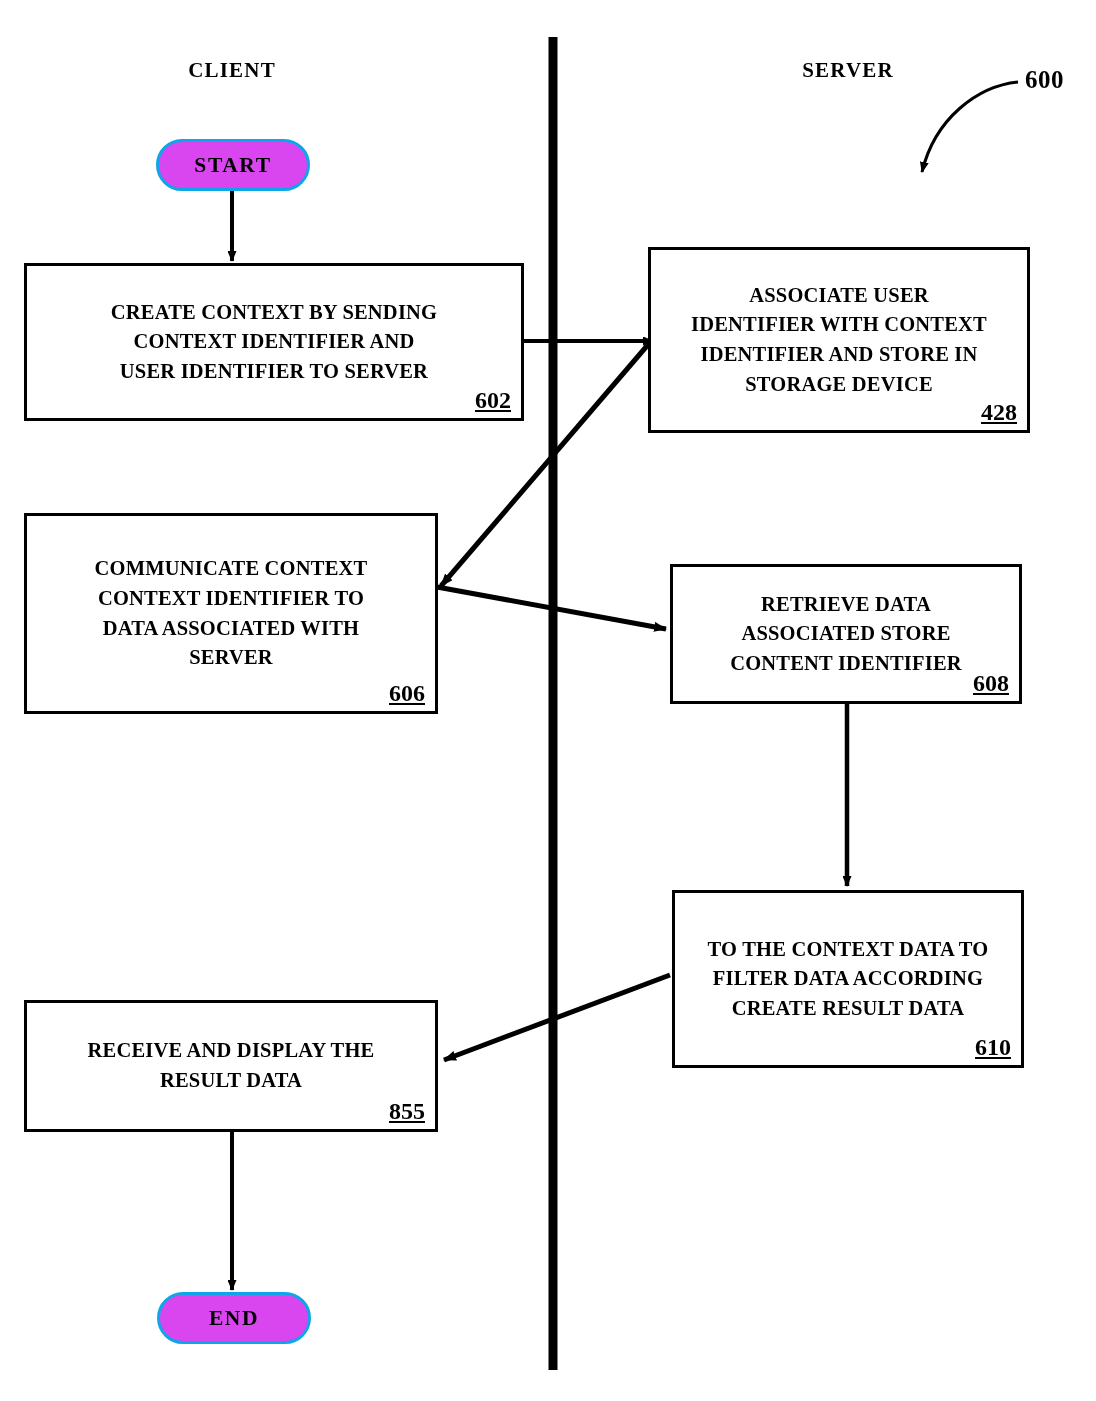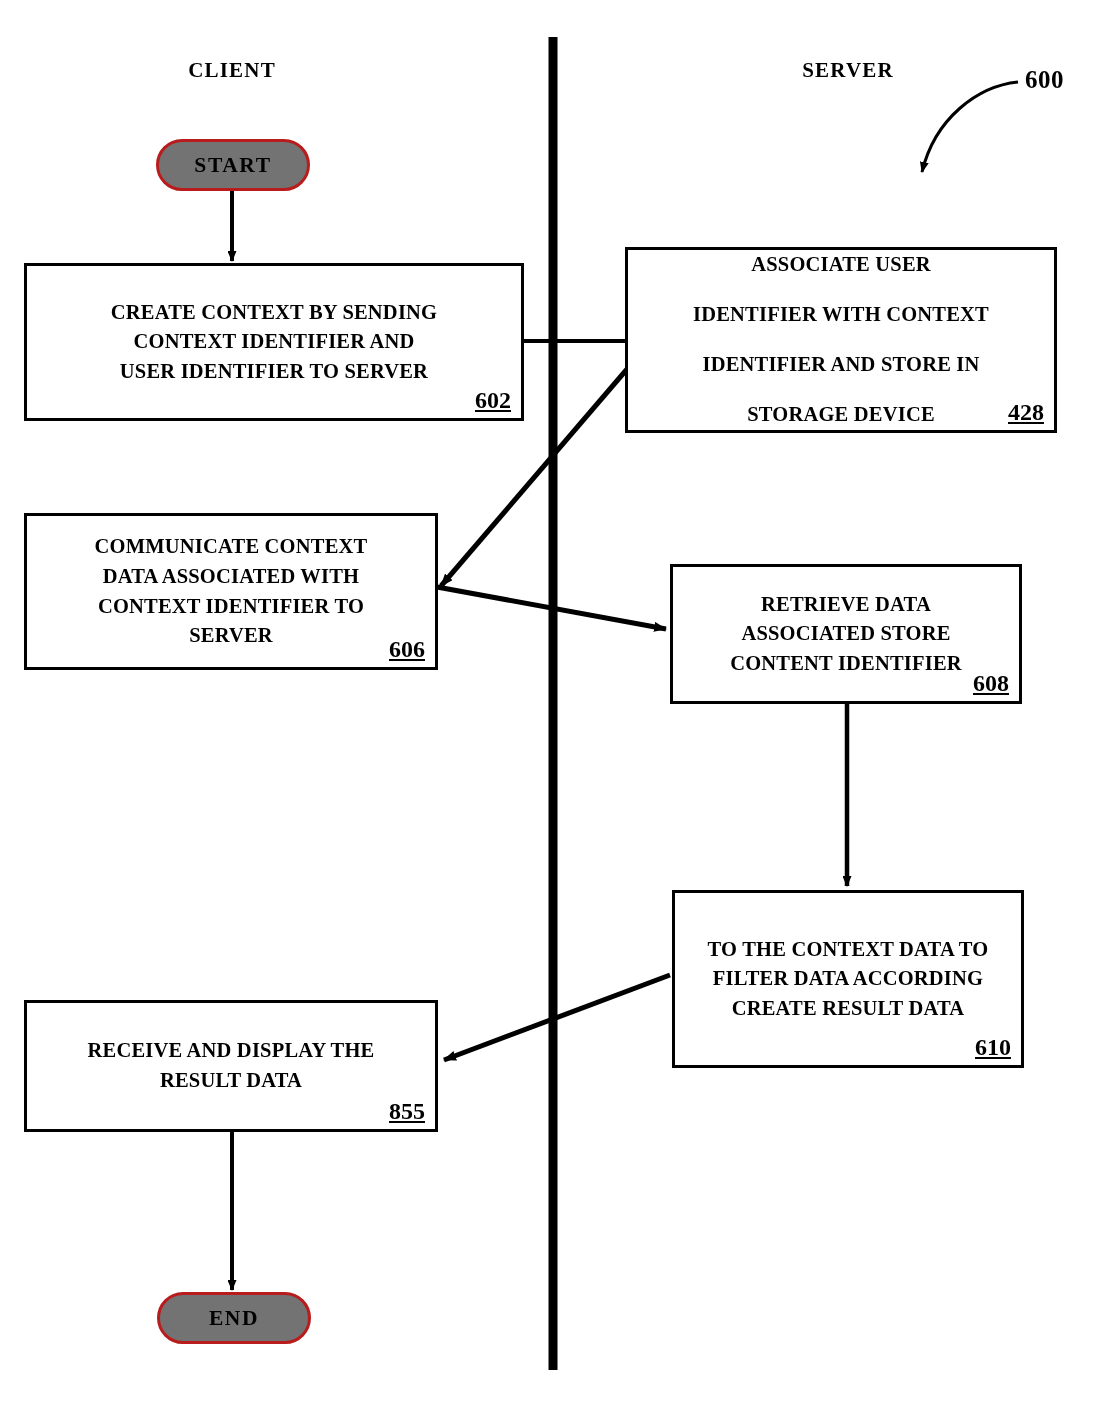--- a/index.html
+++ b/index.html
@@ -73,23 +73,23 @@
     font-weight: bold;
     font-size: 24px;
     text-decoration: underline;
     text-underline-offset: 2px;
     color: #000000;
     margin-left: 18px;
   }
   .terminator {
     position: absolute;
     box-sizing: border-box;
-    border: 3px solid #b91c1c;
+    border: 3px solid #0ea5e9;
     border-radius: 40px;
-    background: #737373;
+    background: #d946ef;
     display: flex;
     justify-content: center;
     align-items: center;
   }
   .term-text {
     font-family: "Liberation Serif", "DejaVu Serif", serif;
     font-weight: bold;
     font-size: 21.5px;
     letter-spacing: 1.6px;
     color: #000000;
@@ -139,32 +139,32 @@
     <span class="term-text">START</span>
   </div>
 
   <div class="proc-box" style="left:24px; top:263px; width:500px; height:158px;">
     <div class="proc-text">CREATE CONTEXT BY SENDING</div>
     <div class="proc-text">CONTEXT IDENTIFIER AND</div>
     <div class="proc-text">USER IDENTIFIER TO SERVER</div>
     <span class="step-num">602</span>
   </div>
 
-  <div class="proc-box" style="left:625px; top:247px; width:432px; height:186px;justify-content:space-between;">
+  <div class="proc-box" style="left:648px; top:247px; width:382px; height:186px;">
     <div class="proc-text">ASSOCIATE USER</div>
     <div class="proc-text">IDENTIFIER WITH CONTEXT</div>
     <div class="proc-text">IDENTIFIER AND STORE IN</div>
     <div class="proc-text">STORAGE DEVICE</div>
     <span class="step-num">428</span>
   </div>
 
-  <div class="proc-box" style="left:24px; top:513px; width:414px; height:157px;">
+  <div class="proc-box" style="left:24px; top:513px; width:414px; height:201px;">
     <div class="proc-text">COMMUNICATE CONTEXT</div>
+    <div class="proc-text">CONTEXT IDENTIFIER TO</div>
     <div class="proc-text">DATA ASSOCIATED WITH</div>
-    <div class="proc-text">CONTEXT IDENTIFIER TO</div>
     <div class="proc-text">SERVER</div>
     <span class="step-num">606</span>
   </div>
 
   <div class="proc-box" style="left:670px; top:564px; width:352px; height:140px;">
     <div class="proc-text">RETRIEVE DATA</div>
     <div class="proc-text">ASSOCIATED STORE</div>
     <div class="proc-text">CONTENT IDENTIFIER</div>
     <span class="step-num">608</span>
   </div>

